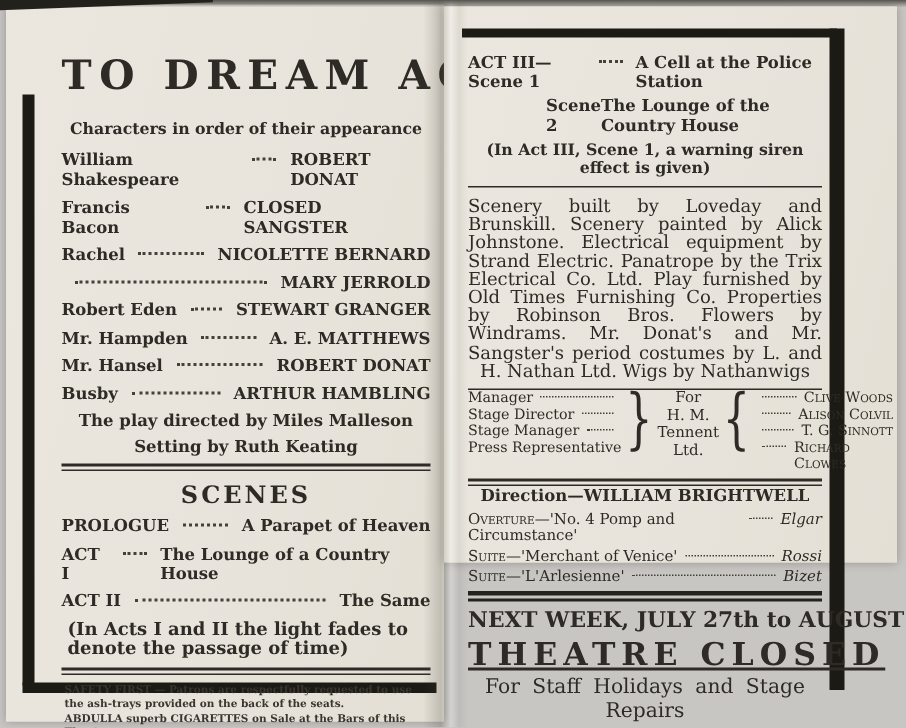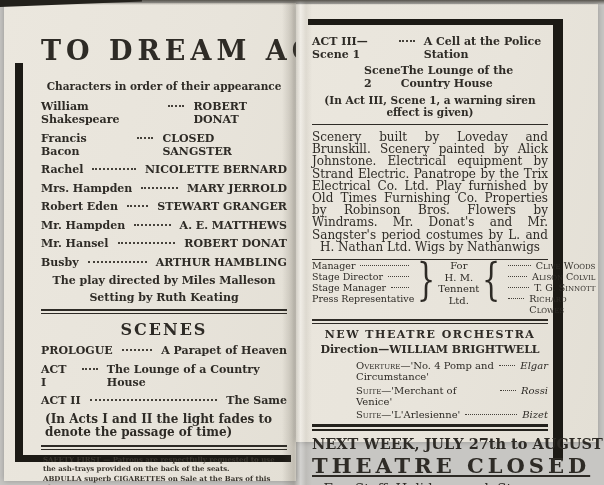--- a/index.html
+++ b/index.html
@@ -5,21 +5,21 @@
   html,body { margin:0; padding:0; }
   body {
     width:604px; height:485px; overflow:hidden; position:relative;
     background:#c7c6c3;
     font-family:"DejaVu Serif","Liberation Serif",serif;
     color:#2e2b26;
     -webkit-font-smoothing:antialiased;
   }
   .page { position:absolute; background:linear-gradient(105deg,#ebe7de 0%,#e8e4db 55%,#e3dfd5 100%); box-shadow:0 0 6px rgba(0,0,0,.25); }
   .page-left  { left:4px; top:3px; width:292px; height:478px; }
-  .page-right { left:296px; top:4px; width:302px; height:438px; }
+  .page-right { left:296px; top:4px; width:302px; height:371px; }
   .top-edge { position:absolute; top:0; left:0; width:604px; height:5px;
     background:linear-gradient(#56534c,rgba(86,83,76,0)); z-index:5; }
   .corner-wedge { position:absolute; top:0; left:0; width:150px; height:10px;
     background:#23211c; transform:rotate(-2.2deg) translate(-8px,-6px); z-index:6; }
   .gutter { position:absolute; left:282px; top:0; width:30px; height:485px; z-index:4; pointer-events:none;
     background:linear-gradient(90deg,rgba(70,64,52,0) 0%,rgba(70,64,52,.22) 40%,rgba(255,255,255,.25) 62%,rgba(70,64,52,.08) 80%,rgba(70,64,52,0) 100%); }
 
   .bar { position:absolute; background:#1c1a15; }
   .lp-bar-left   { left:11px; top:60px; width:8px;  height:394px; }
   .lp-bar-bottom { left:11px; top:452px; width:276px; height:7px; }
@@ -51,21 +51,21 @@
   .mgmt-roles { font-size:9.5px; line-height:11px; white-space:nowrap; }
   .mgmt-roles .row, .mgmt-names .row { font-size:9.5px; margin-bottom:0; font-weight:normal; }
   .brace { font-size:44px; font-weight:normal; transform:scaleX(.65); line-height:40px; margin:0 -2px; }
   .mgmt-for { font-size:10px; text-align:center; line-height:11.5px; flex:1; }
   .mgmt-names { font-size:9.5px; line-height:11px; min-width:92px; }
   .sc { font-variant:small-caps; }
   .mini { border-bottom-width:1.5px; margin:0 5px; }
 
   .orch-heading { font-size:11px; font-weight:bold; letter-spacing:1.5px; text-align:center; margin:4px 0 2px; }
   .orch-dir { font-size:11px; font-weight:bold; text-align:center; margin-bottom:4px; }
-  .piece { display:flex; align-items:baseline; font-size:10px; margin-bottom:2.5px;margin-left:44px; }
+  .piece { display:flex; align-items:baseline; font-size:10px; margin-bottom:2.5px; }
   .piece .composer { font-style:italic; }
 
   .next-week { font-size:14.5px; font-weight:bold; text-align:center; margin:4px 0 1px; white-space:nowrap; }
   .closed { font-size:21px; font-weight:bold; letter-spacing:4px; text-align:center; margin:1px 0 2px; white-space:nowrap;text-decoration:underline; }
   .reason { font-size:13.5px; text-align:center; margin-bottom:4px; word-spacing:4px; }
 </style>
 </head>
 <body>
 
 <div class="top-edge"></div>
@@ -89,21 +89,20 @@
           <span>Francis Bacon</span>
           <span class="leader"></span>
           <span>CLOSED SANGSTER</span>
         </div>
       <div class="row">
           <span>Rachel</span>
           <span class="leader"></span>
           <span>NICOLETTE BERNARD</span>
         </div>
       <div class="row">
-          <span>Mrs. Hampden</span>
           <span class="leader"></span>
           <span>MARY JERROLD</span>
         </div>
       <div class="row">
           <span>Robert Eden</span>
           <span class="leader"></span>
           <span>STEWART GRANGER</span>
         </div>
       <div class="row">
           <span>Mr. Hampden</span>
@@ -221,21 +220,20 @@
           </div>
         <div class="row">
             <span class="leader mini"></span>
             <span class="sc">Richard Clowes</span>
           </div>
       </div>
     </div>
 
     <div class="rule-dbl"></div>
 
-    <div class="orch-heading">NEW THEATRE ORCHESTRA</div>
     <div class="orch-dir">Direction—WILLIAM BRIGHTWELL</div>
 
     <div>
       <div class="piece">
           <span><span class="sc">Overture</span><span>—'No. 4 Pomp and Circumstance'</span></span>
           <span class="leader mini"></span>
           <span class="composer">Elgar</span>
         </div>
       <div class="piece">
           <span><span class="sc">Suite</span><span>—'Merchant of Venice'</span></span>

